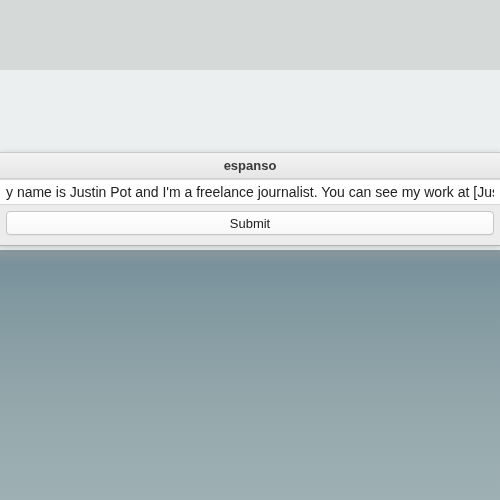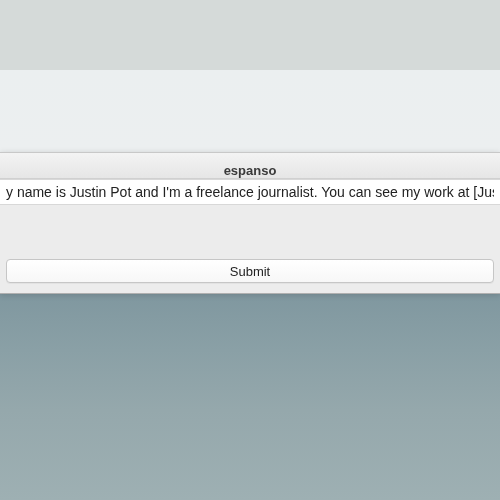--- a/index.html
+++ b/index.html
@@ -50,21 +50,21 @@
       right: 0;
       width: 100%;
       background: #ececec;
       border-top: 1px solid #c8c8c8;
       border-bottom: 1px solid #b0b0b0;
       box-shadow: 0 1px 6px rgba(0,0,0,0.15);
     }
     .titlebar {
       height: 26px;
       display: flex;
-      align-items: flex-end;
+      align-items: center;
       justify-content: center;
       background: linear-gradient(to bottom, #f3f3f3, #e6e6e6);
       border-bottom: 1px solid #d0d0d0;
       font-size: 13px;
       font-weight: 600;
       color: #3a3a3a;
     }
     .textfield {
       width: 100%;
       height: 26px;
@@ -78,21 +78,20 @@
       color: #222;
       outline: none;
       white-space: nowrap;
       overflow: hidden;
     }
     .button-row {
       padding: 6px 6px 10px 6px;
       background: #ececec;
       display: flex;
       justify-content: center;
-      margin-top: 48px;
     }
     .submit-btn {
       width: 100%;
       height: 24px;
       background: linear-gradient(to bottom, #ffffff, #f7f7f7);
       border: 1px solid #c6c6c6;
       border-radius: 4px;
       font-size: 13px;
       font-family: inherit;
       color: #222;

